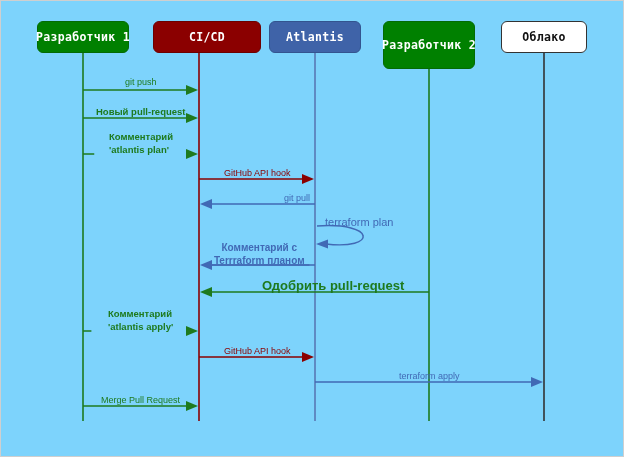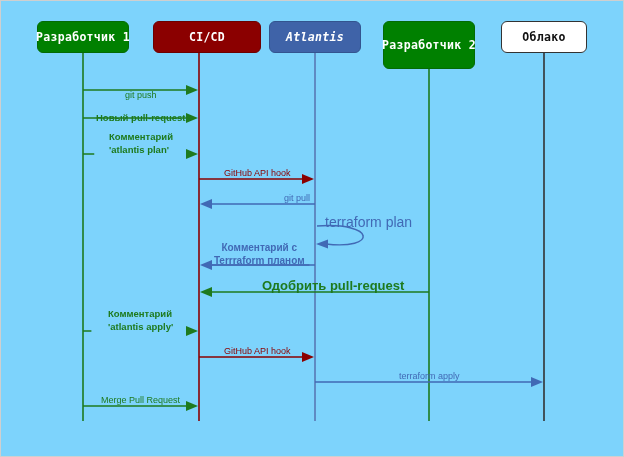--- a/index.html
+++ b/index.html
@@ -90,48 +90,48 @@
       </g>
   </svg>
 
   <div id="actor-boxes">
       <div class="actor-box" style="left: 36px; top: 20px; width: 92px; height: 32px; background: rgb(0, 128, 0); color: rgb(255, 255, 255); border: 1.5px solid rgb(4, 106, 4);">
         <span>Разработчик 1</span>
       </div>
       <div class="actor-box" style="left: 152px; top: 20px; width: 108px; height: 32px; background: rgb(139, 0, 0); color: rgb(255, 255, 255); border: 1.5px solid rgb(109, 0, 0);">
         <span>CI/CD</span>
       </div>
-      <div class="actor-box" style="left: 268px; top: 20px; width: 92px; height: 32px; background: rgb(63, 99, 168); color: rgb(255, 255, 255); border: 1.5px solid rgb(51, 84, 143); font-style: italic;">
+      <div class="actor-box" style="left: 268px; top: 20px; width: 92px; height: 32px; background: rgb(63, 99, 168); color: rgb(255, 255, 255); border: 1.5px solid rgb(51, 84, 143);">
         <span>Atlantis</span>
       </div>
       <div class="actor-box" style="left: 382px; top: 20px; width: 92px; height: 48px; background: rgb(0, 128, 0); color: rgb(255, 255, 255); border: 1.5px solid rgb(4, 106, 4);">
         <span>Разработчик 2</span>
       </div>
       <div class="actor-box" style="left: 500px; top: 20px; width: 86px; height: 32px; background: rgb(255, 255, 255); color: rgb(17, 17, 17); border: 1.5px solid rgb(51, 51, 51);">
         <span>Облако</span>
       </div>
     </div>
   <div id="message-labels">
-      <div class="msg-label" style="color: rgb(30, 122, 30); font-size: 9px; left: 124px; top: 88px; width: auto; text-align: left;">
+      <div class="msg-label" style="color: rgb(30, 122, 30); font-size: 9px; left: 124px; top: 75px; width: auto; text-align: left;">
         <div>git push</div>
       </div>
-      <div class="msg-label bold" style="color: rgb(30, 122, 30); font-size: 9.5px; left: 95px; top: 111px; width: auto; text-align: left;">
+      <div class="msg-label bold" style="color: rgb(30, 122, 30); font-size: 9.5px; left: 95px; top: 105px; width: auto; text-align: left;">
         <div>Новый pull-request</div>
       </div>
       <div class="msg-label bold" style="color: rgb(30, 122, 30); font-size: 9.5px; left: 108px; top: 130px; width: auto; text-align: left;">
         <div>Комментарий</div>
         <div>'atlantis plan'</div>
       </div>
       <div class="msg-label" style="color: rgb(139, 0, 0); font-size: 9px; left: 223px; top: 166px; width: auto; text-align: left;">
         <div>GitHub API hook</div>
       </div>
       <div class="msg-label" style="color: rgb(65, 105, 181); font-size: 9px; left: 243px; top: 191px; width: auto; text-align: left; padding-left: 40px;">
         <div>git pull</div>
       </div>
-      <div class="msg-label" style="color: rgb(65, 105, 181); font-size: 14px; left: 324px; top: 215px; width: auto; text-align: left;">
+      <div class="msg-label" style="color: rgb(65, 105, 181); font-size: 11px; left: 324px; top: 215px; width: auto; text-align: left;">
         <div>terraform plan</div>
       </div>
       <div class="msg-label bold" style="color: rgb(65, 105, 181); font-size: 10px; left: 213px; top: 241px; width: auto; text-align: center;">
         <div>Комментарий с</div>
         <div>Terrraform планом</div>
       </div>
       <div class="msg-label bold" style="color: rgb(30, 122, 30); font-size: 13px; left: 261px; top: 279px; width: auto; text-align: left;">
         <div>Одобрить pull-request</div>
       </div>
       <div class="msg-label bold" style="color: rgb(30, 122, 30); font-size: 9.5px; left: 107px; top: 307px; width: auto; text-align: left;">

